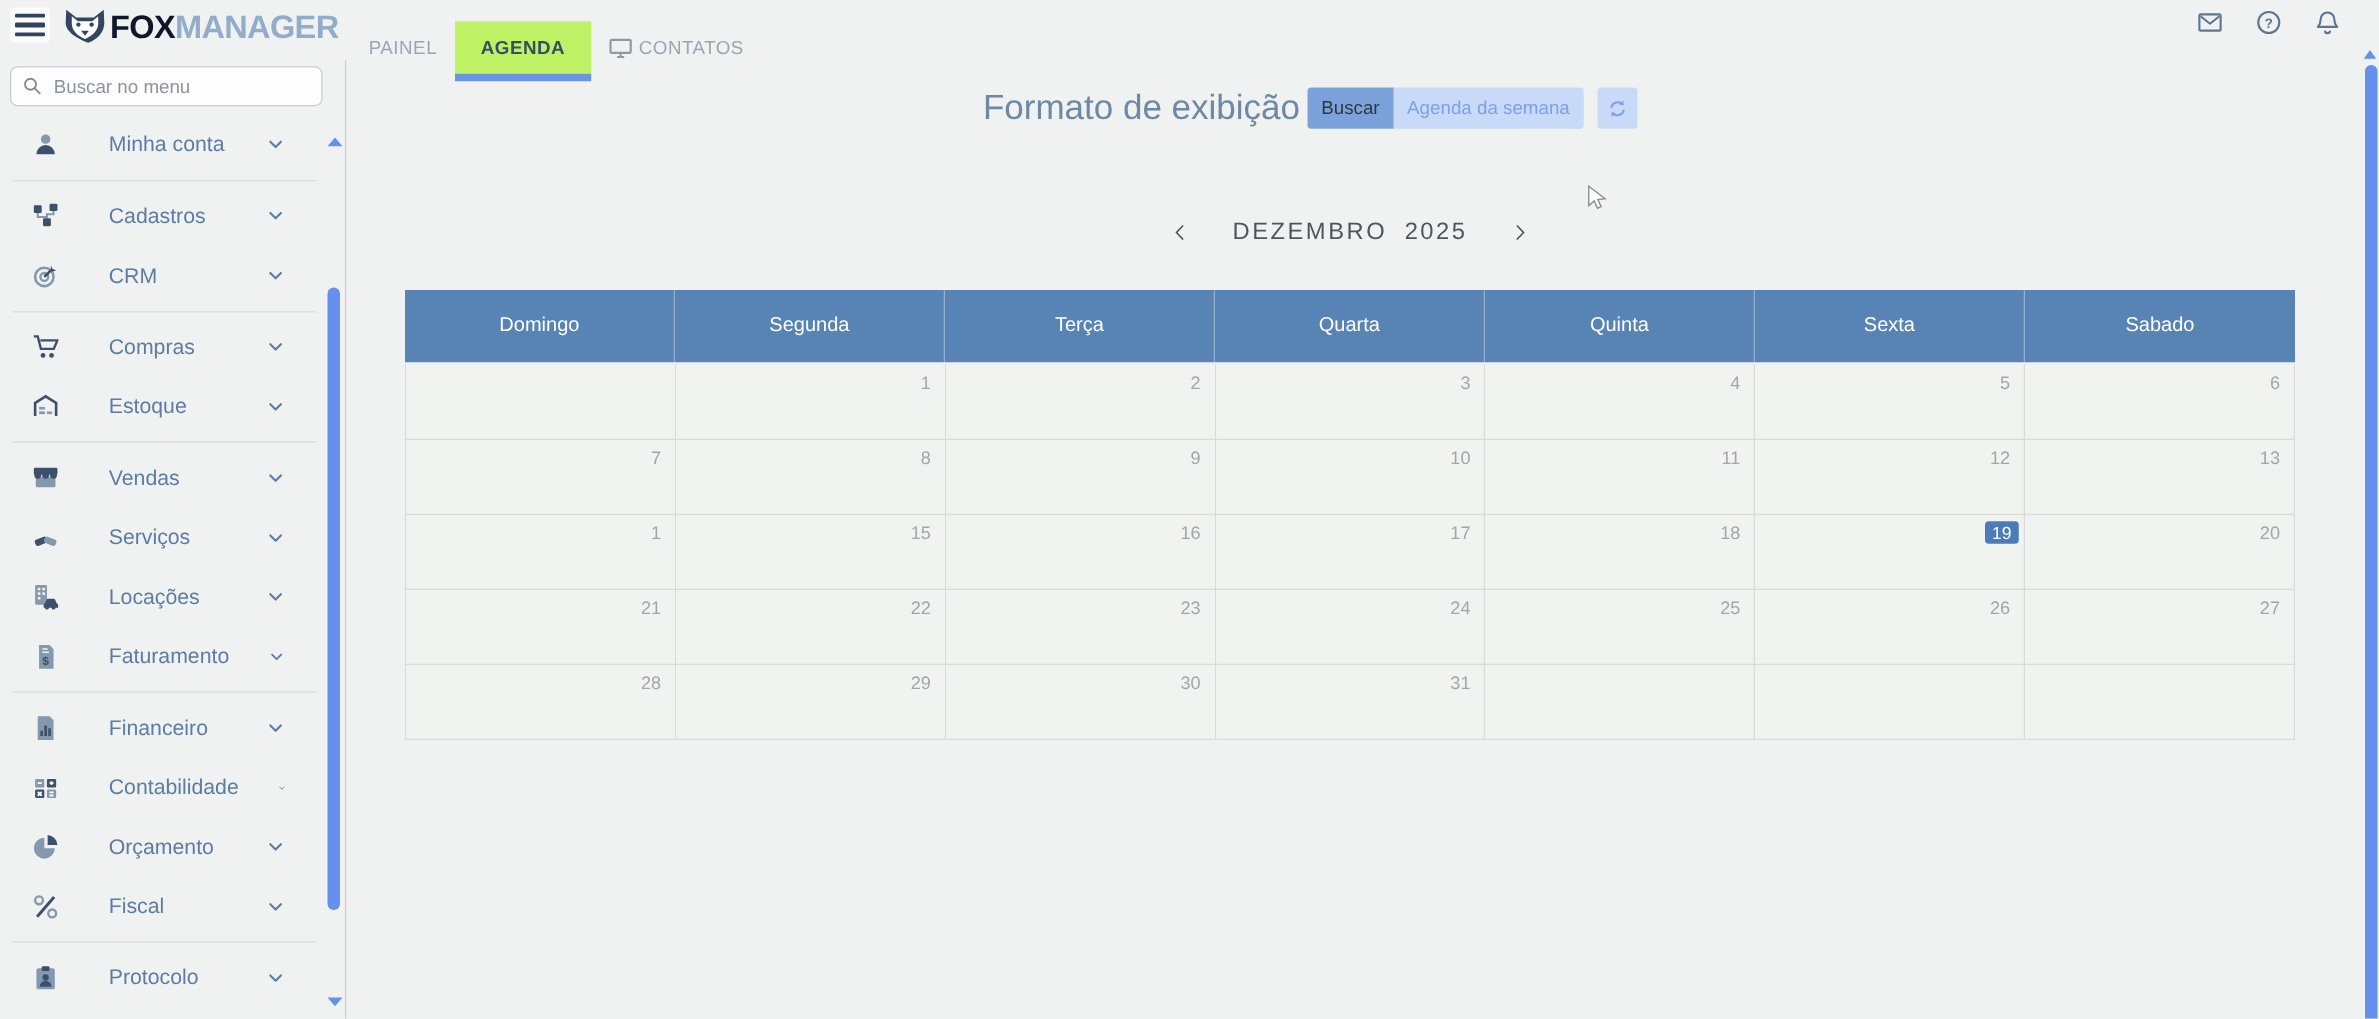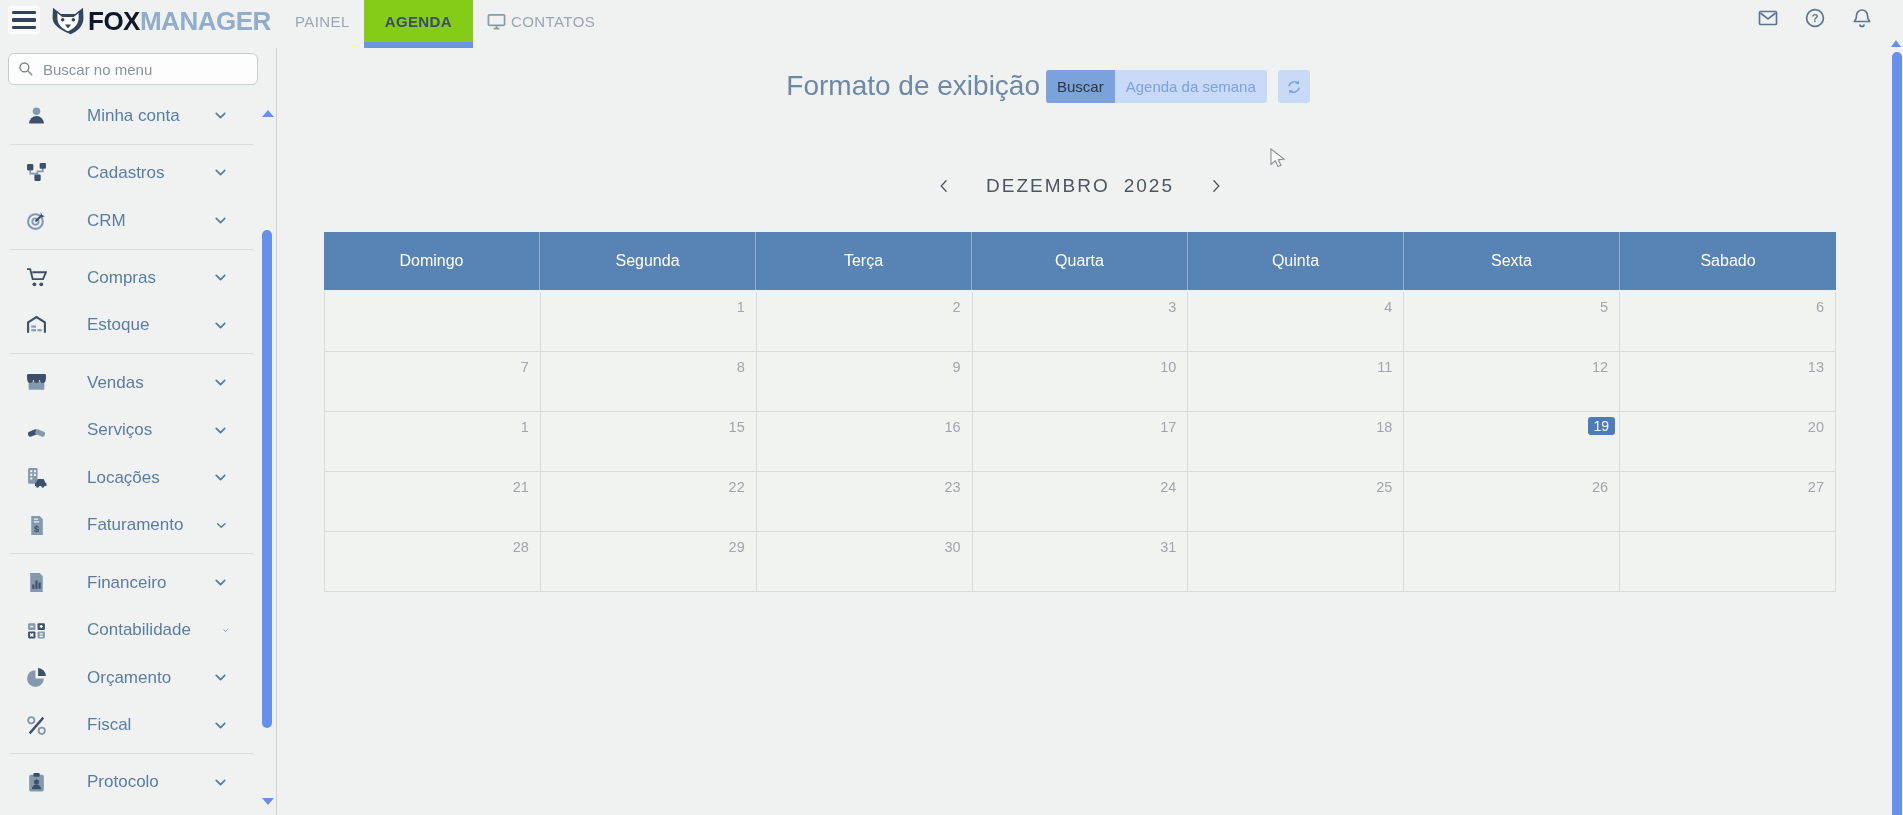--- a/index.html
+++ b/index.html
@@ -19,25 +19,25 @@
   
   .topbar{position:absolute;left:0;top:0;width:100%;height:48px;}
   .hamburger{position:absolute;left:8px;top:6px;width:32px;height:28px;background:#fafbfa;
     border-radius:3px;display:flex;flex-direction:column;justify-content:center;gap:4px;
     padding:0 4px;cursor:pointer;}
   .hamburger span{display:block;height:3.6px;background:var(--navy);border-radius:1px;}
   .logo{position:absolute;left:50px;top:4px;height:34px;display:flex;align-items:center;cursor:pointer;}
   .logo svg{width:36px;height:30px;margin-right:2px;}
   .logo-fox{font-size:26px;font-weight:bold;color:#0f172a;letter-spacing:-.5px;}
   .logo-manager{font-size:26px;font-weight:bold;color:#92accb;letter-spacing:-.5px;}
-  .tabs{position:absolute;left:281px;top:0;height:42px;display:flex;}
+  .tabs{position:absolute;left:281px;top:17px;height:42px;display:flex;}
   .tab{height:42px;display:flex;align-items:center;padding:0 14px;font-size:15px;
     letter-spacing:.4px;color:#9aa6b3;cursor:pointer;position:relative;}
   .tab .tab-icon{width:19px;height:19px;color:#8d99a6;margin-right:5px;}
-  .tab.active{background:#84cc16;color:#3b4d64;font-weight:bold;padding:0 21px;}
+  .tab.active{background:#bef264;color:#3b4d64;font-weight:bold;padding:0 21px;}
   .tab.active .tab-underline{position:absolute;left:0;right:0;top:42px;height:6px;background:#6b94e2;}
   .top-icons{position:absolute;left:1758px;top:8px;display:flex;gap:27px;}
   .top-icons svg{width:20px;height:20px;color:#5d7593;cursor:pointer;}
 
   
   .sidebar{position:absolute;left:0;top:48px;bottom:0;width:277px;border-right:1px solid #cbd0d3;}
   .search-box{position:absolute;left:8px;top:5px;width:250px;height:32px;background:#fdfdfd;
     border:1px solid #c8cccf;border-radius:6px;display:flex;align-items:center;padding:0 9px;}
   .search-box svg{width:16px;height:16px;color:#7e8793;flex:0 0 auto;}
   .search-box input{border:none;outline:none;background:transparent;margin-left:9px;

